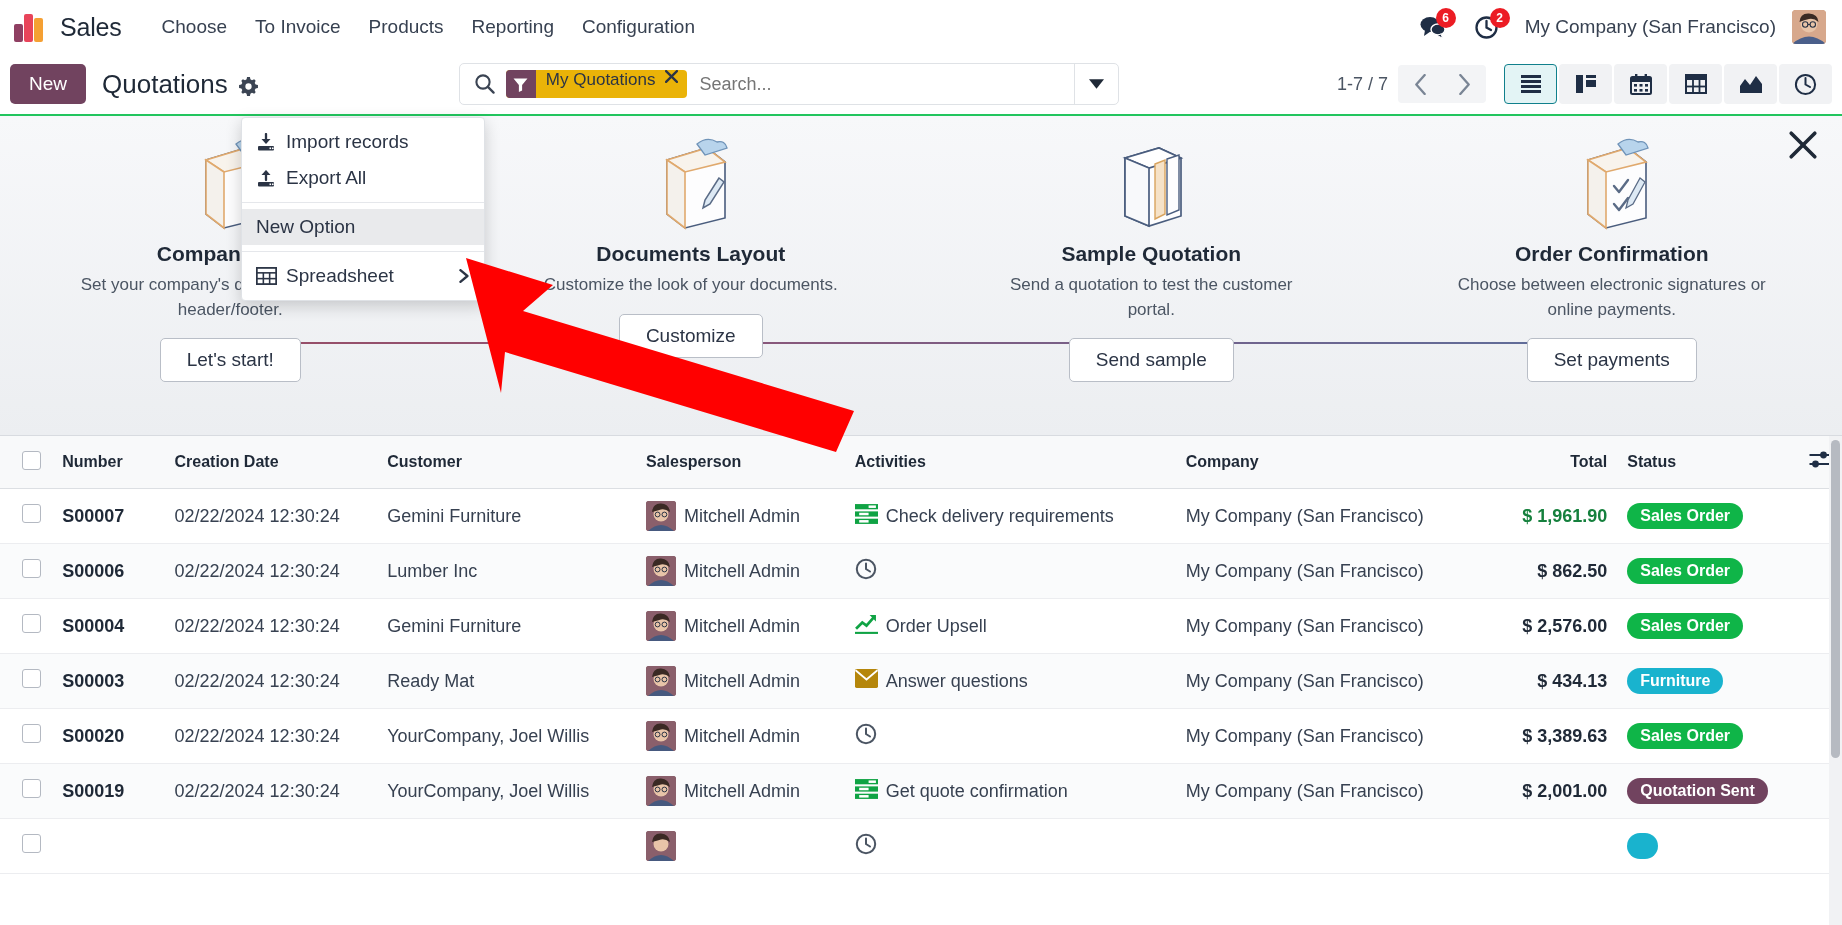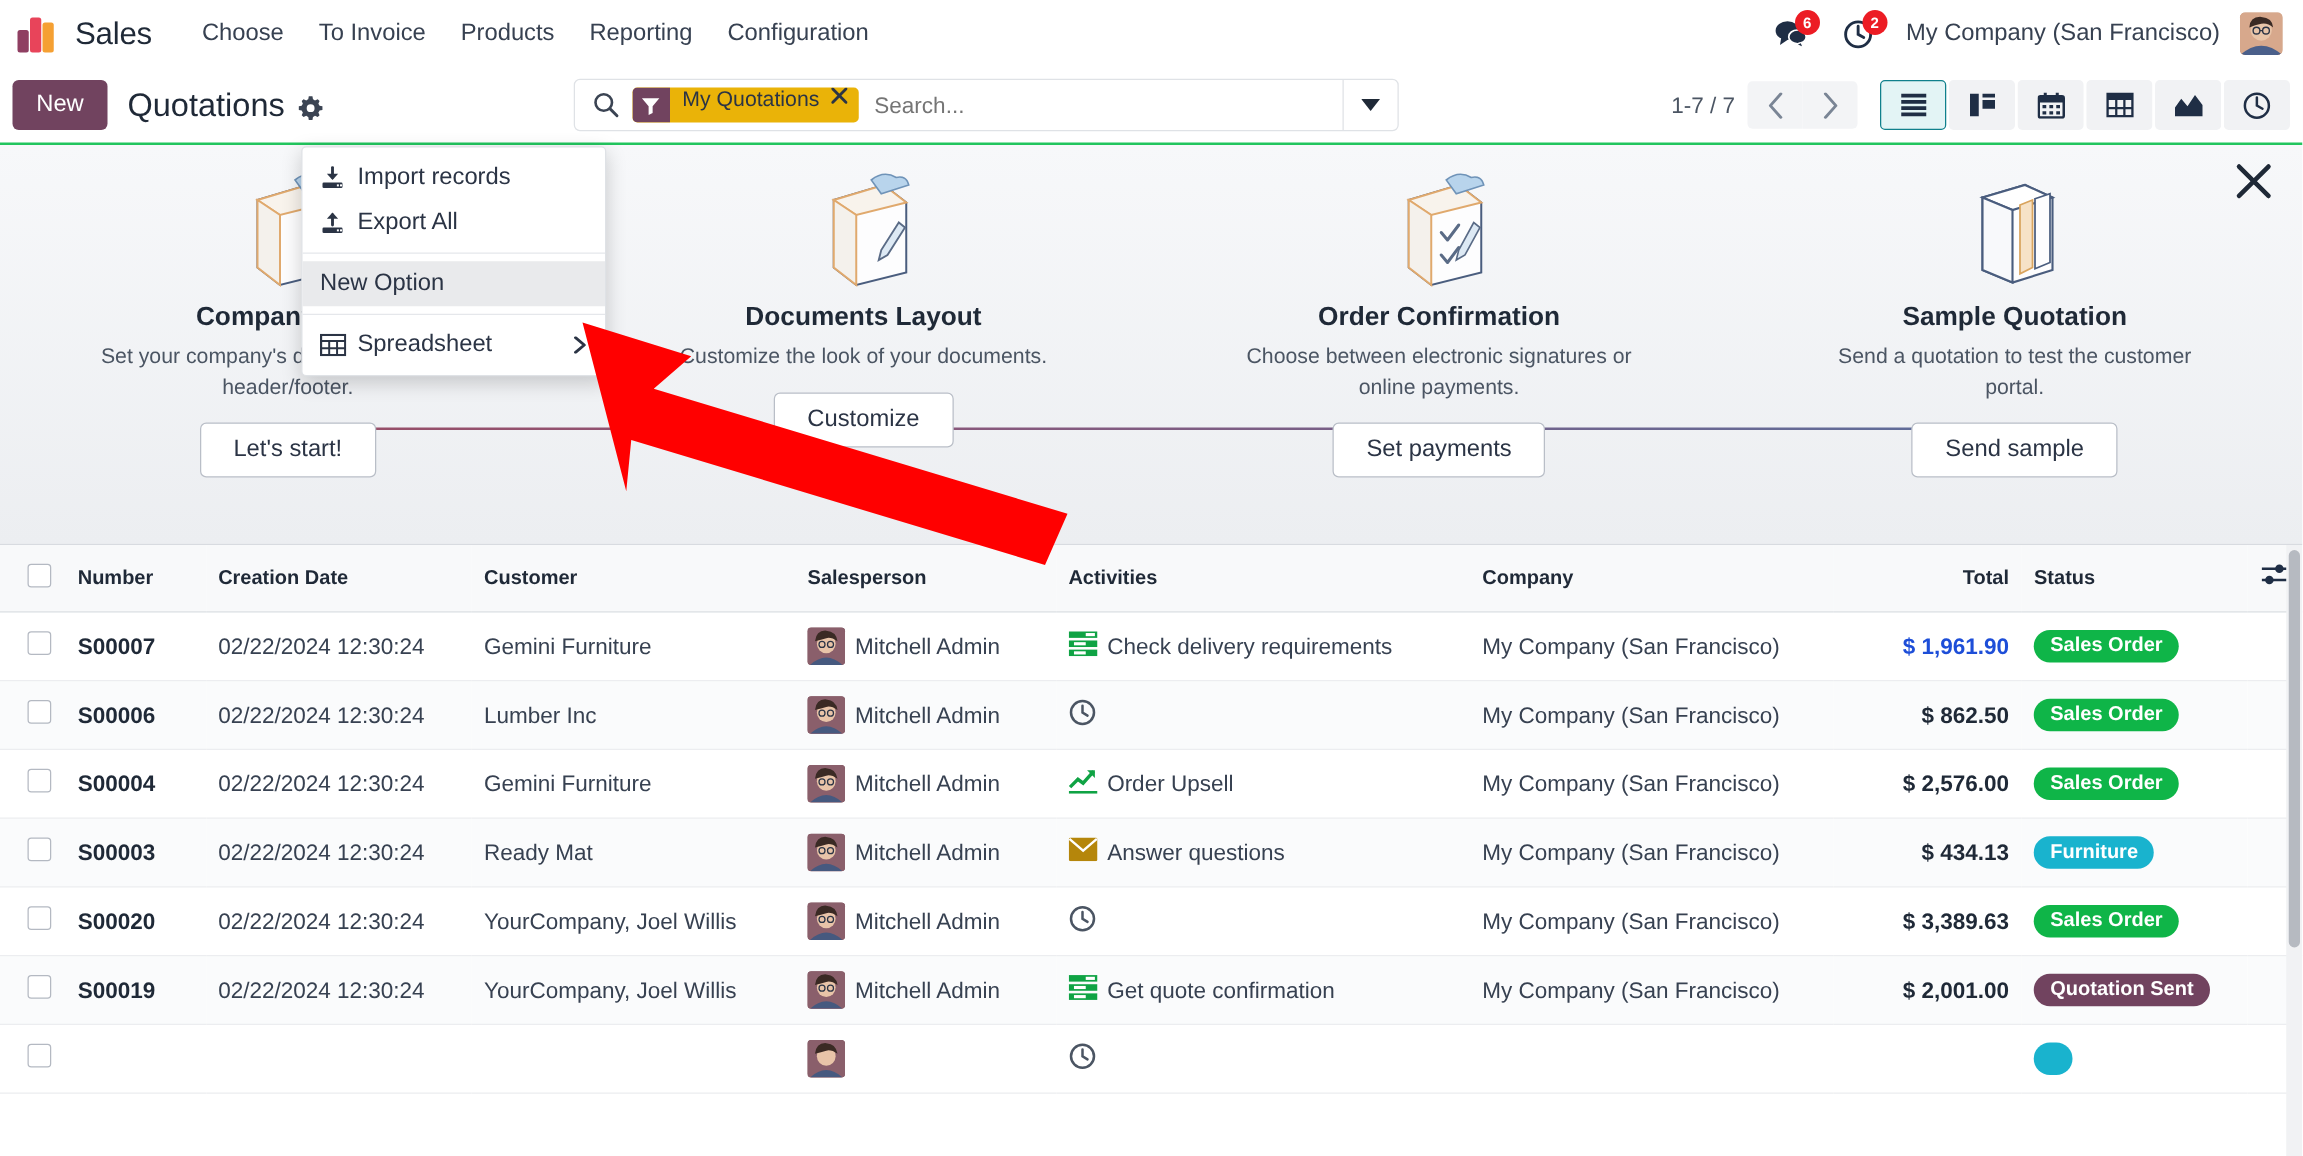--- a/index.html
+++ b/index.html
@@ -163,21 +163,21 @@
   .c-cust{ width:258px; }
   .c-sales{ width:208px; }
   .c-act{ width:330px; }
   .c-comp{ width:290px; }
   .c-total{ width:150px; text-align:right; }
   .c-status{ width:180px; }
   .c-opt{ width:44px; text-align:center; }
   td.c-total{ text-align:right; }
   .num-cell{ font-weight:bold; color:#1f2937; }
   .total-val{ font-weight:bold; color:#1f2937; }
-  .total-val.teal{ color:#1d4ed8; }
+  .total-val.teal{ color:#15803d; }
   .cb{
     width:19px; height:19px; border:1px solid #b4b9c2; border-radius:3px;
     background:#fff; display:inline-block; cursor:pointer;
   }
   .sp-cell{ display:flex; align-items:center; gap:8px; }
   .sp-av{
     width:30px; height:30px; border-radius:3px; flex:none; overflow:hidden;
     background:#7a4a56; position:relative;
   }
   .act-cell{ display:flex; align-items:center; gap:8px; }
@@ -397,47 +397,47 @@
       </svg>
     </div>
     <div class="ostep-title">Documents Layout</div>
     <div class="ostep-desc">Customize the look of your documents.</div>
     <button class="ostep-btn">Customize</button>
   </div>
 
   <div class="ostep">
     <div class="ostep-art">
       <svg width="92" height="96" viewBox="0 0 92 96">
+        <path d="M20 24 L54 14 L76 24 L76 82 L44 92 L20 82 Z" fill="#fdfdfe" stroke="#4a5d7e" stroke-width="1.7"></path>
+        <path d="M20 24 L54 14 L76 24 L44 34 Z" fill="#ffffff" stroke="#4a5d7e" stroke-width="1.7"></path>
+        <path d="M44 34 L44 92 L20 82 L20 24 Z" fill="#f8f9fb" stroke="#4a5d7e" stroke-width="1.7"></path>
+        <path d="M50 30 L60 26 L60 80 L50 85 Z" fill="#f6e2c7" stroke="#d9a45e" stroke-width="1.4"></path>
+        <path d="M62 25 L74 21 L74 76 L62 81 Z" fill="#fdfdfe" stroke="#4a5d7e" stroke-width="1.4"></path>
+      </svg>
+    </div>
+    <div class="ostep-title">Sample Quotation</div>
+    <div class="ostep-desc">Send a quotation to test the customer portal.</div>
+    <button class="ostep-btn">Send sample</button>
+  </div>
+
+  <div class="ostep">
+    <div class="ostep-art">
+      <svg width="92" height="96" viewBox="0 0 92 96">
         <path d="M22 26 L62 14 L80 28 L80 84 L40 94 L22 80 Z" fill="#fdfdfe" stroke="#4a5d7e" stroke-width="1.6"></path>
         <path d="M22 26 L62 14 L80 28 L40 38 Z" fill="#f8f3ec" stroke="#e0a96d" stroke-width="1.6"></path>
         <path d="M40 38 L40 94 L22 80 L22 26 Z" fill="#f4f1ec" stroke="#e0a96d" stroke-width="1.6"></path>
         <path d="M52 10 Q62 2 72 8 Q80 6 82 14 L60 21 Z" fill="#b8d4ec" stroke="#6f93b8" stroke-width="1.3"></path>
         <path d="M48 52 L53 58 L62 46" fill="none" stroke="#5a6b86" stroke-width="2.4" stroke-linecap="round" stroke-linejoin="round"></path>
         <path d="M48 70 L53 76 L62 64" fill="none" stroke="#5a6b86" stroke-width="2.4" stroke-linecap="round" stroke-linejoin="round"></path>
         <path d="M74 44 L62 66 L60 74 L67 70 L79 48 Z" fill="#dde9f4" stroke="#5a6b86" stroke-width="1.3"></path>
       </svg>
     </div>
     <div class="ostep-title">Order Confirmation</div>
     <div class="ostep-desc">Choose between electronic signatures or online payments.</div>
     <button class="ostep-btn">Set payments</button>
-  </div>
-
-  <div class="ostep">
-    <div class="ostep-art">
-      <svg width="92" height="96" viewBox="0 0 92 96">
-        <path d="M20 24 L54 14 L76 24 L76 82 L44 92 L20 82 Z" fill="#fdfdfe" stroke="#4a5d7e" stroke-width="1.7"></path>
-        <path d="M20 24 L54 14 L76 24 L44 34 Z" fill="#ffffff" stroke="#4a5d7e" stroke-width="1.7"></path>
-        <path d="M44 34 L44 92 L20 82 L20 24 Z" fill="#f8f9fb" stroke="#4a5d7e" stroke-width="1.7"></path>
-        <path d="M50 30 L60 26 L60 80 L50 85 Z" fill="#f6e2c7" stroke="#d9a45e" stroke-width="1.4"></path>
-        <path d="M62 25 L74 21 L74 76 L62 81 Z" fill="#fdfdfe" stroke="#4a5d7e" stroke-width="1.4"></path>
-      </svg>
-    </div>
-    <div class="ostep-title">Sample Quotation</div>
-    <div class="ostep-desc">Send a quotation to test the customer portal.</div>
-    <button class="ostep-btn">Send sample</button>
   </div>
 </div>
 
 <div class="tablewrap">
   <table>
     <thead>
       <tr>
         <th class="c-check">
           <span class="cb"></span>
         </th>

